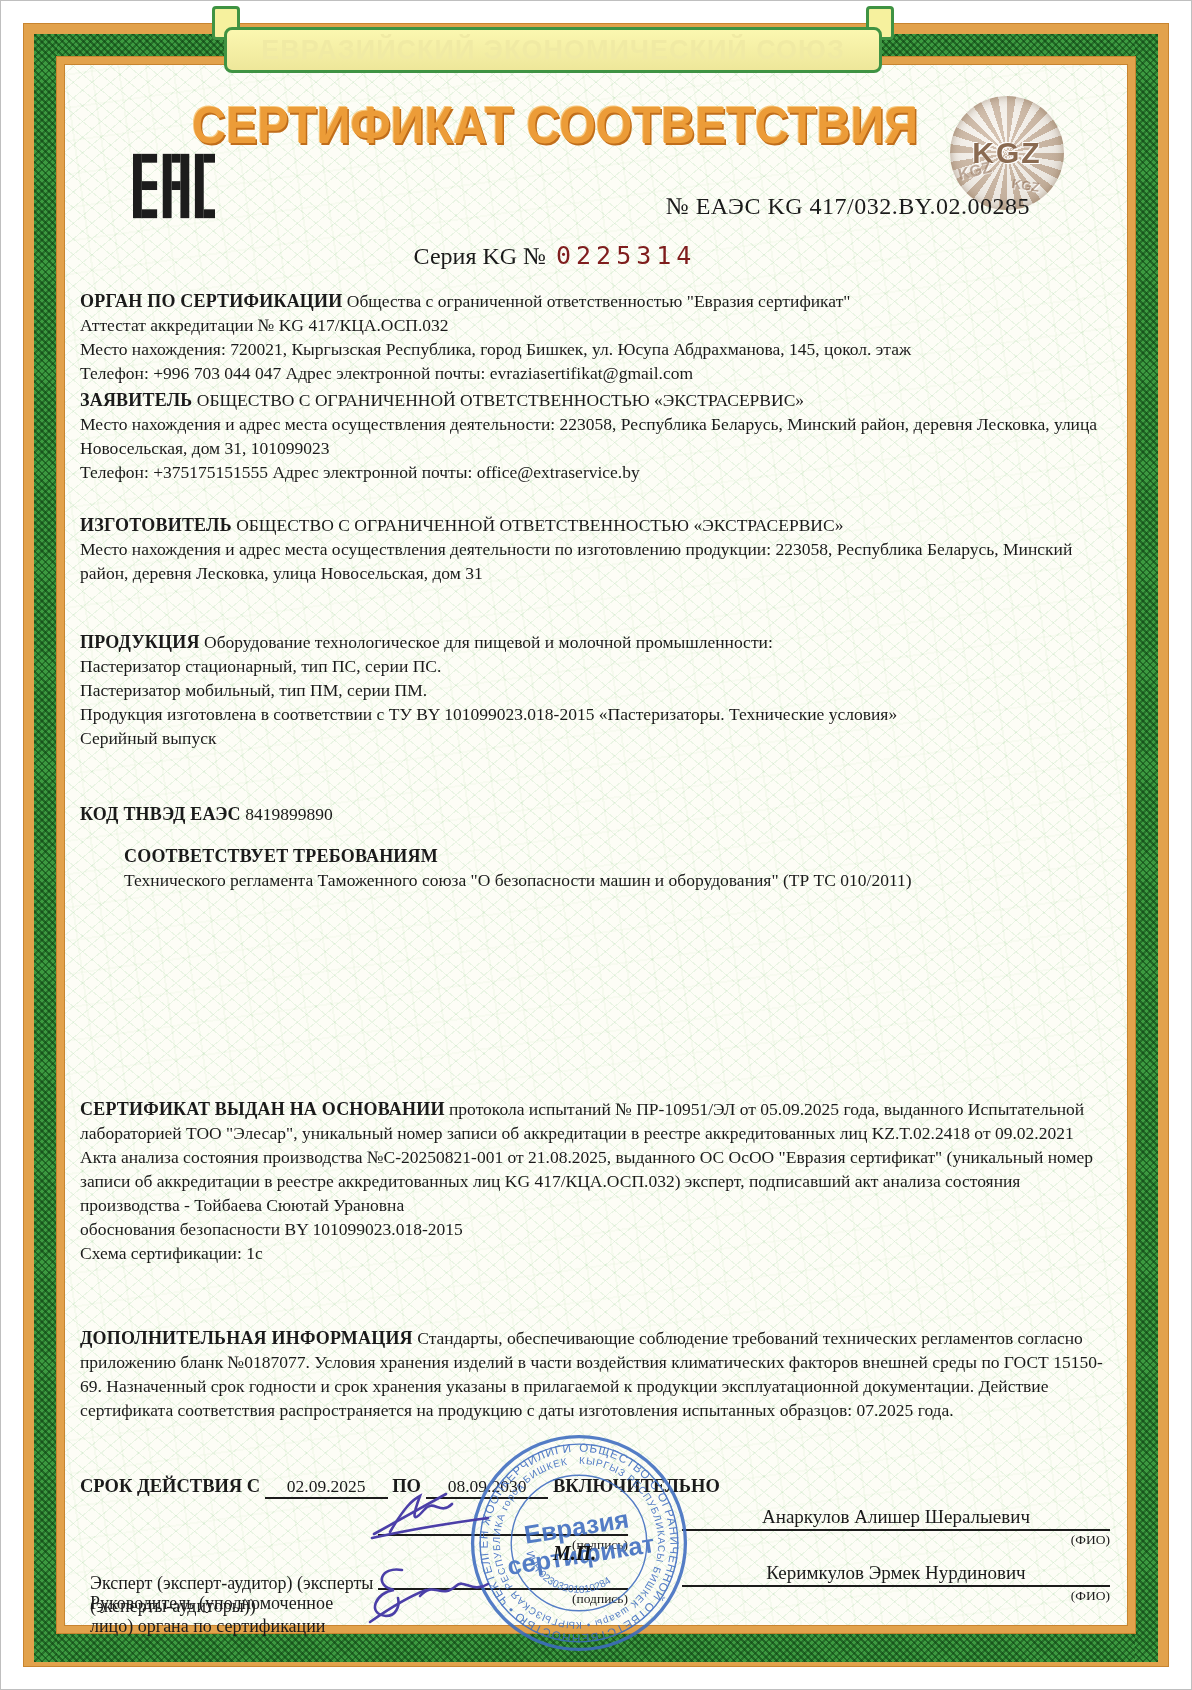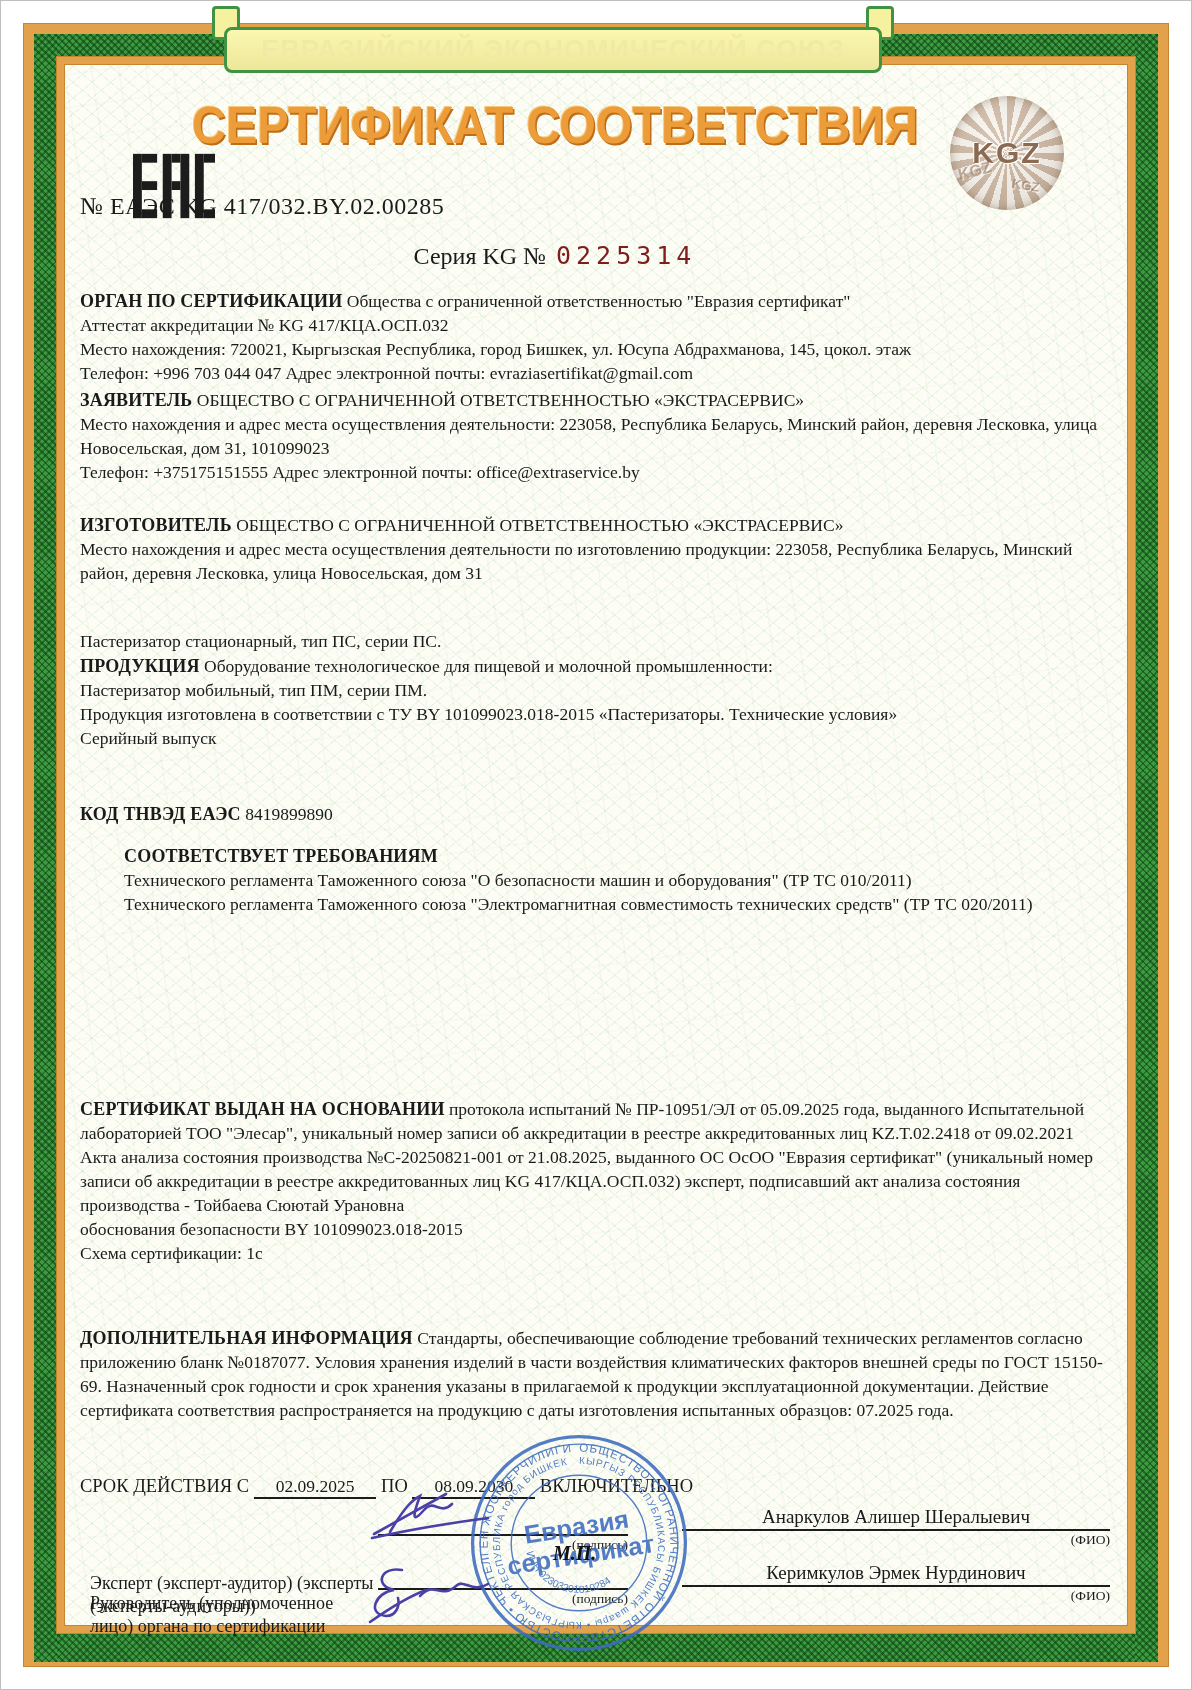--- a/index.html
+++ b/index.html
@@ -51,31 +51,31 @@
     background:
       repeating-conic-gradient(rgba(160,120,90,.35) 0 9deg, rgba(255,255,255,.5) 9deg 18deg),
       radial-gradient(circle at 40% 35%, #f3ece2, #d8cfc2 60%, #c9bfae);
     box-shadow:inset 0 0 10px rgba(120,90,60,.5);
     display:flex;align-items:center;justify-content:center;overflow:hidden;}
   .holo .kgz{font-family:"Liberation Sans",sans-serif;font-weight:bold;font-size:30px;
     color:#8a6a50;letter-spacing:2px;text-shadow:1px 1px 0 #fff,-1px -1px 0 #fff;}
   .holo .ghost{position:absolute;font-family:"Liberation Sans",sans-serif;font-weight:bold;
     color:rgba(140,105,80,.55);text-shadow:1px 1px 0 rgba(255,255,255,.7);}
 
-  .certno{position:absolute;left:80px;top:193px;width:950px;text-align:left;
+  .certno{position:absolute;left:80px;top:193px;width:950px;text-align:right;
     font-size:24px;letter-spacing:.5px;}
   .seria{position:absolute;left:80px;top:241px;width:950px;text-align:center;font-size:24px;}
   .seria .num{font-family:"DejaVu Sans Mono",monospace;font-size:25px;letter-spacing:5px;
     color:#7f1d1d;margin-left:10px;}
 
   .sec{position:absolute;left:80px;width:1032px;font-size:17.5px;line-height:1.37;}
   .sec p{margin:0;}
   .lbl{font-weight:bold;font-size:18px;letter-spacing:.2px;}
   .validity{position:absolute;left:80px;top:1476px;width:1032px;font-size:18.5px;z-index:3;}
-  .validity .lbl2{font-weight:normal;}
+  .validity .lbl2{font-weight:bold;}
   .uline{display:inline-block;border-bottom:2px solid #1c1c1c;padding:0 22px;font-size:17.5px;}
 
   .rolecell{position:absolute;font-size:18px;line-height:1.25;z-index:2;}
   .sigcell{position:absolute;z-index:2;}
   .sigcell .line{border-bottom:2px solid #1c1c1c;height:26px;}
   .subl{text-align:right;font-size:13.5px;margin-top:1px;}
   .namecell{position:absolute;text-align:center;font-size:19px;z-index:2;}
   .namecell .line{border-bottom:2px solid #1c1c1c;height:3px;margin-top:-2px;}
 
   .sig-svg{position:absolute;z-index:4;}
@@ -143,35 +143,34 @@
     <p>Место нахождения и адрес места осуществления деятельности: 223058, Республика Беларусь, Минский район, деревня Лесковка, улица Новосельская, дом 31, 101099023</p>
     <p>Телефон: +375175151555 Адрес электронной почты: office@extraservice.by</p>
   </div>
 
   <div class="sec" style="top:513px;">
     <p><b class="lbl">ИЗГОТОВИТЕЛЬ</b> <span>ОБЩЕСТВО С ОГРАНИЧЕННОЙ ОТВЕТСТВЕННОСТЬЮ «ЭКСТРАСЕРВИС»</span></p>
     <p>Место нахождения и адрес места осуществления деятельности по изготовлению продукции: 223058, Республика Беларусь, Минский район, деревня Лесковка, улица Новосельская, дом 31</p>
   </div>
 
   <div class="sec" style="top:630px;">
+    <p><b class="lbl">ПРОДУКЦИЯ</b> <span>Оборудование технологическое для пищевой и молочной промышленности:</span></p>
     <p>Пастеризатор стационарный, тип ПС, серии ПС.</p>
-    <p><b class="lbl">ПРОДУКЦИЯ</b> <span>Оборудование технологическое для пищевой и молочной промышленности:</span></p>
     <p>Пастеризатор мобильный, тип ПМ, серии ПМ.</p>
     <p>Продукция изготовлена в соответствии с  ТУ BY 101099023.018-2015 «Пастеризаторы. Технические условия»</p>
     <p>Серийный выпуск</p>
   </div>
 
   <div class="sec" style="top:802px;">
     <p><b class="lbl">КОД ТНВЭД ЕАЭС</b> <span>8419899890</span></p>
   </div>
 
   <div class="sec" style="top:844px;margin-left:44px;">
     <p><b class="lbl">СООТВЕТСТВУЕТ ТРЕБОВАНИЯМ</b></p>
     <p>Технического регламента Таможенного союза "О безопасности машин и оборудования" (ТР ТС 010/2011)</p>
-    <p>Технического регламента Таможенного союза "Электромагнитная совместимость технических средств" (ТР ТС 020/2011)</p>
   </div>
 
   <div class="sec" style="top:1097px;">
     <p><b class="lbl">СЕРТИФИКАТ ВЫДАН НА ОСНОВАНИИ</b> <span>протокола испытаний № ПР-10951/ЭЛ от 05.09.2025 года, выданного Испытательной лабораторией ТОО "Элесар", уникальный номер записи об аккредитации в реестре аккредитованных лиц KZ.T.02.2418 от 09.02.2021</span></p>
     <p>Акта анализа состояния производства №С-20250821-001 от 21.08.2025, выданного ОС ОсОО "Евразия сертификат" (уникальный номер записи об аккредитации в реестре аккредитованных лиц KG 417/КЦА.ОСП.032) эксперт, подписавший акт анализа состояния производства - Тойбаева Сюютай Урановна</p>
     <p>обоснования безопасности BY 101099023.018-2015</p>
     <p>Схема сертификации: 1с</p>
   </div>
 
   <div class="sec" style="top:1326px;">

